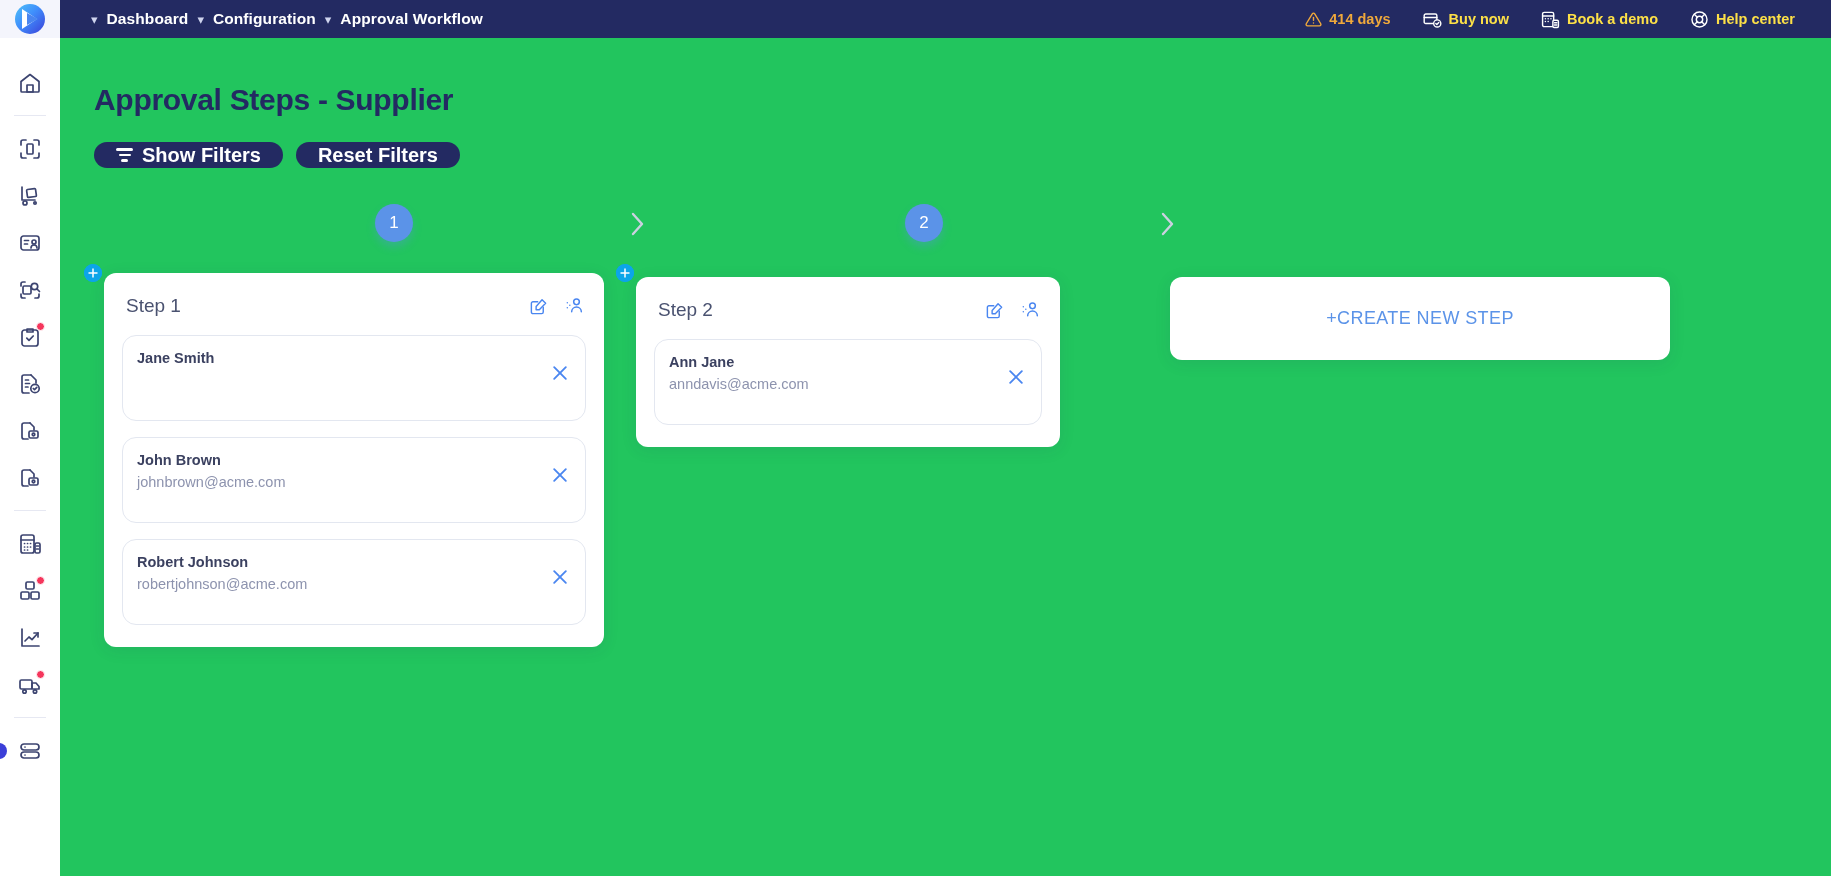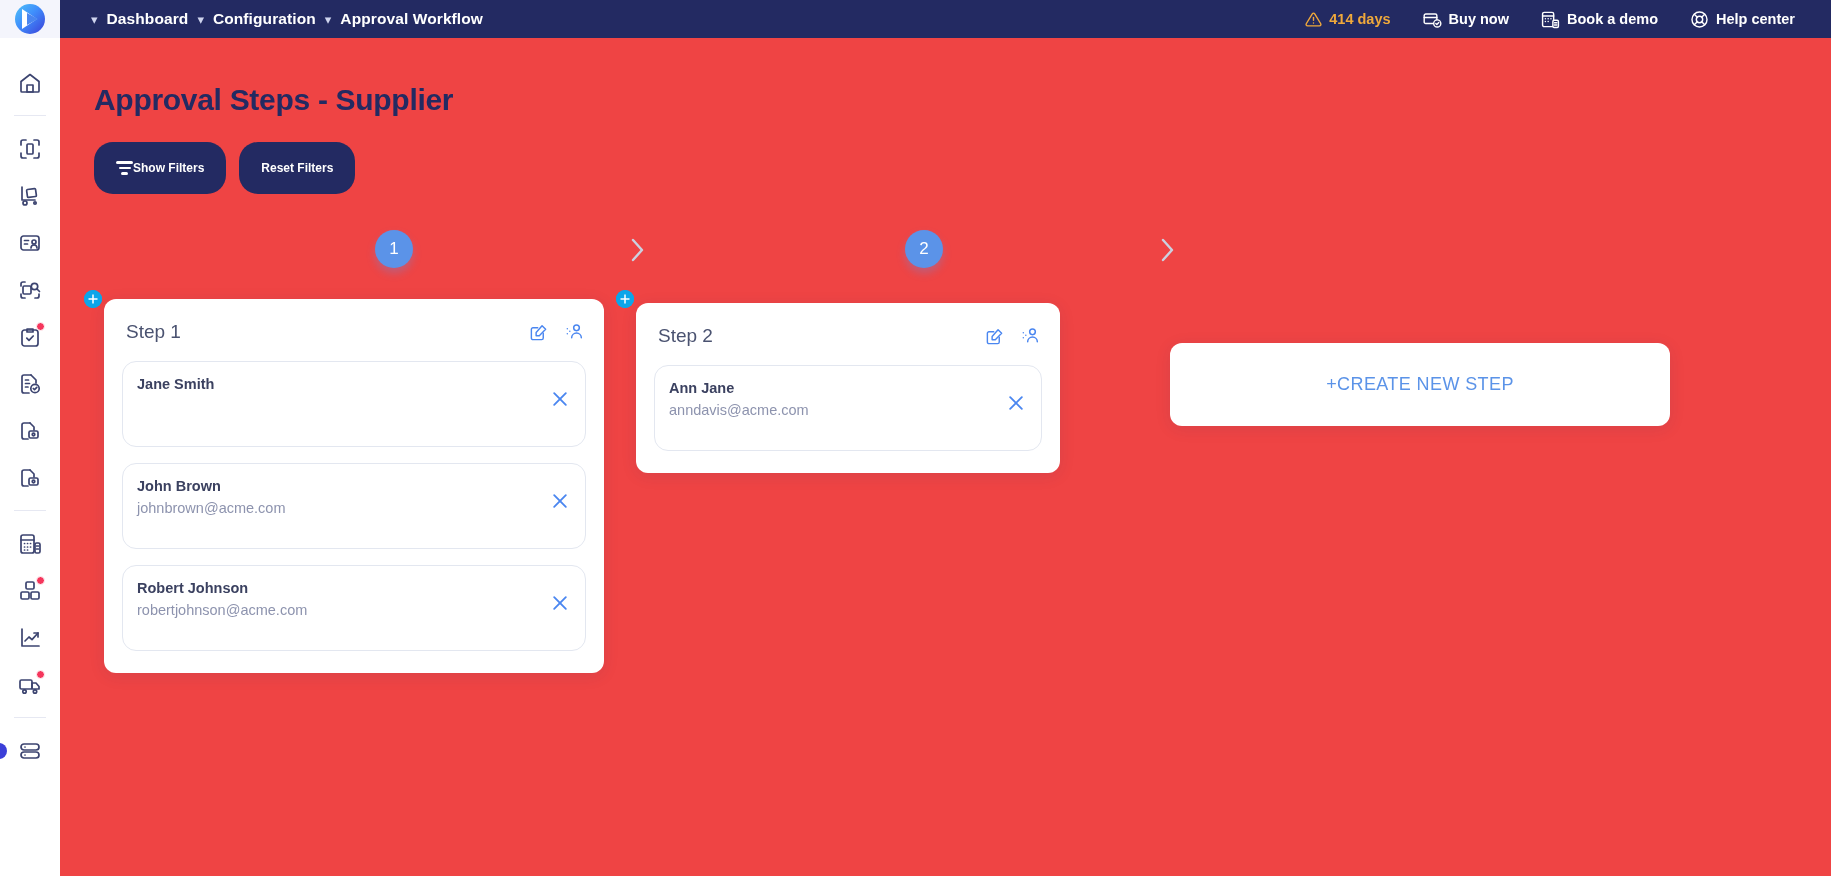--- a/index.html
+++ b/index.html
@@ -52,21 +52,21 @@
     color: #ffffff; font-size: 15.5px; font-weight: 700;
     letter-spacing: .1px; white-space: nowrap;
   }
 
   .topbar-right {
     margin-left: auto; display: flex; align-items: center;
     padding-right: 20px; gap: 0;
   }
   .tb-item {
     display: flex; align-items: center; gap: 7px;
-    padding: 0 16px; color: #ffffff;
+    padding: 0 16px; color: #fde047;
     font-size: 14.5px; font-weight: 700; white-space: nowrap;
   }
   .tb-item.warn { color: #f0a93b; }
   .tb-icn { display: flex; align-items: center; }
 
   
   .sidebar {
     position: absolute; top: 38px; left: 0; bottom: 0; width: 60px;
     background: #ffffff;
     display: flex; flex-direction: column; align-items: center;
@@ -89,34 +89,34 @@
     background: #f5365c; border: 1.5px solid #fff;
   }
   .active-marker {
     position: absolute; left: -9px; top: 50%; transform: translateY(-50%);
     width: 9px; height: 16px; border-radius: 0 8px 8px 0; background: #3b3fd8;
   }
 
   
   .main {
     position: absolute; top: 38px; left: 60px; right: 0; bottom: 0;
-    background: #ef4444;
+    background: #22c55e;
     overflow: hidden;
   }
   .page-title {
     font-size: 30px; font-weight: 700; color: #232a62;
     letter-spacing: -.3px;
     padding: 45px 0 0 34px;
   }
   .filter-row { display: flex; gap: 13px; padding: 25px 0 0 34px; }
   .btn {
-    height: 52px; border-radius: 19px;
+    height: 26px; border-radius: 19px;
     background: #232a62; color: #ffffff;
-    font-size: 12px; font-weight: 700;
-    display: flex; align-items: center; 
+    font-size: 20px; font-weight: 700;
+    display: flex; align-items: center; gap: 9px;
     padding: 0 22px; border: none; cursor: pointer;
     font-family: inherit; white-space: nowrap;
   }
   .filter-glyph { display: flex; flex-direction: column; gap: 3px; align-items: center; }
   .filter-glyph i { display: block; height: 2.6px; background: #fff; border-radius: 2px; }
   .filter-glyph i:nth-child(1) { width: 17px; }
   .filter-glyph i:nth-child(2) { width: 12px; }
   .filter-glyph i:nth-child(3) { width: 7px; }
 
   
@@ -182,21 +182,20 @@
     display: flex; align-items: center; justify-content: center;
   }
 
   .create-card {
     position: absolute;
     background: #ffffff; border-radius: 12px;
     box-shadow: 0 3px 16px rgba(40,50,110,.10);
     display: flex; align-items: center; justify-content: center;
     color: #5b93e8; font-size: 18px; letter-spacing: .4px;
     cursor: pointer;
-    margin-top: 40px;
   }
 </style>
 </head>
 <body>
 
 <div class="topbar">
   <div class="logo-slot">
     <div class="logo-mark"></div>
   </div>
 

